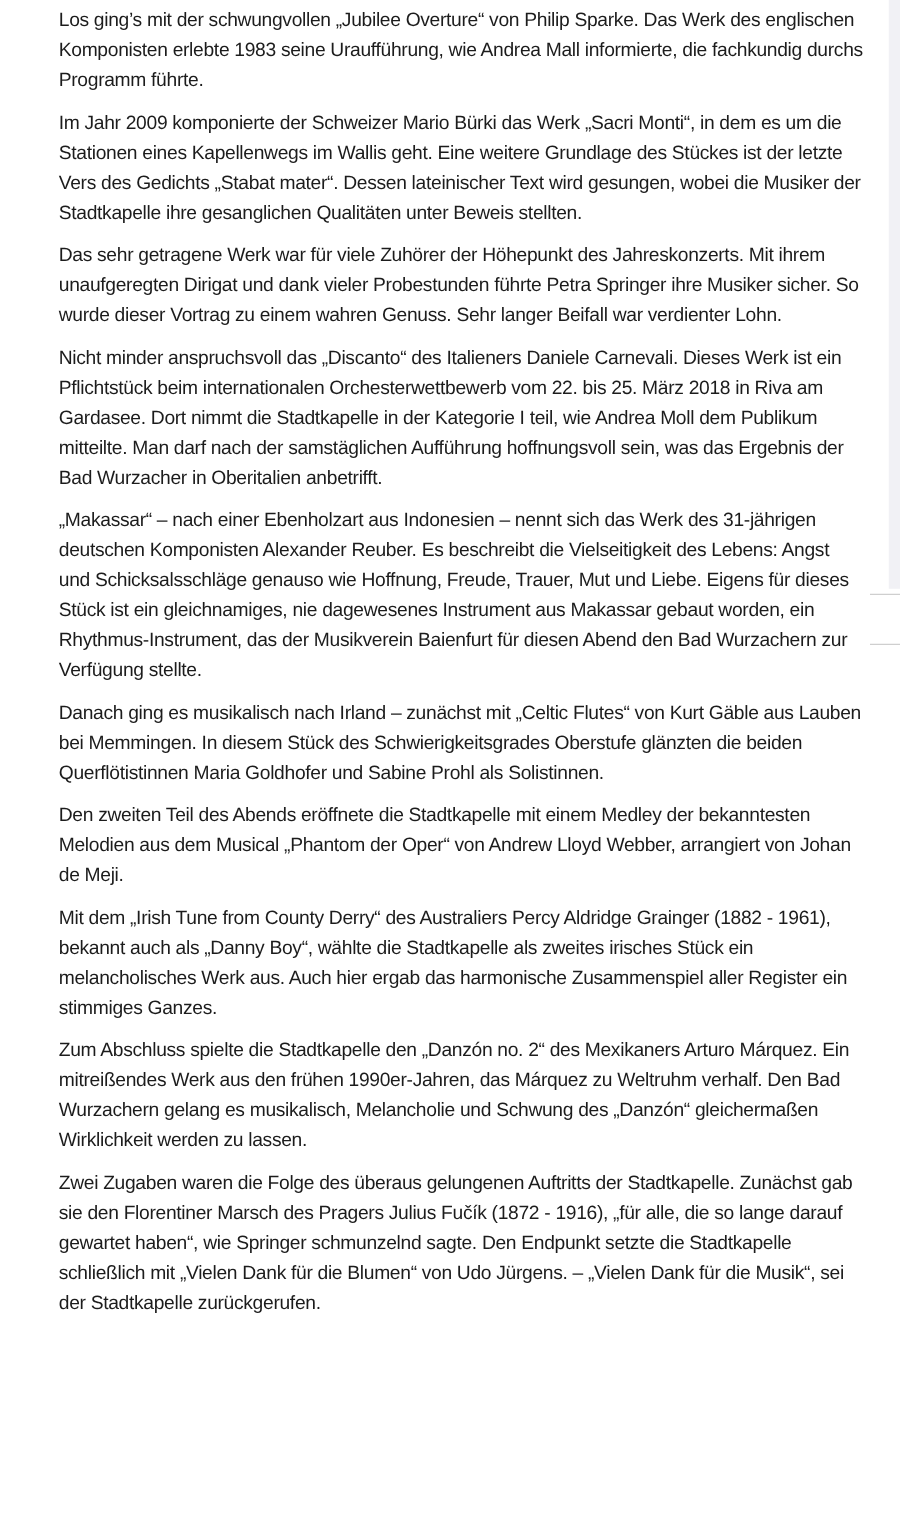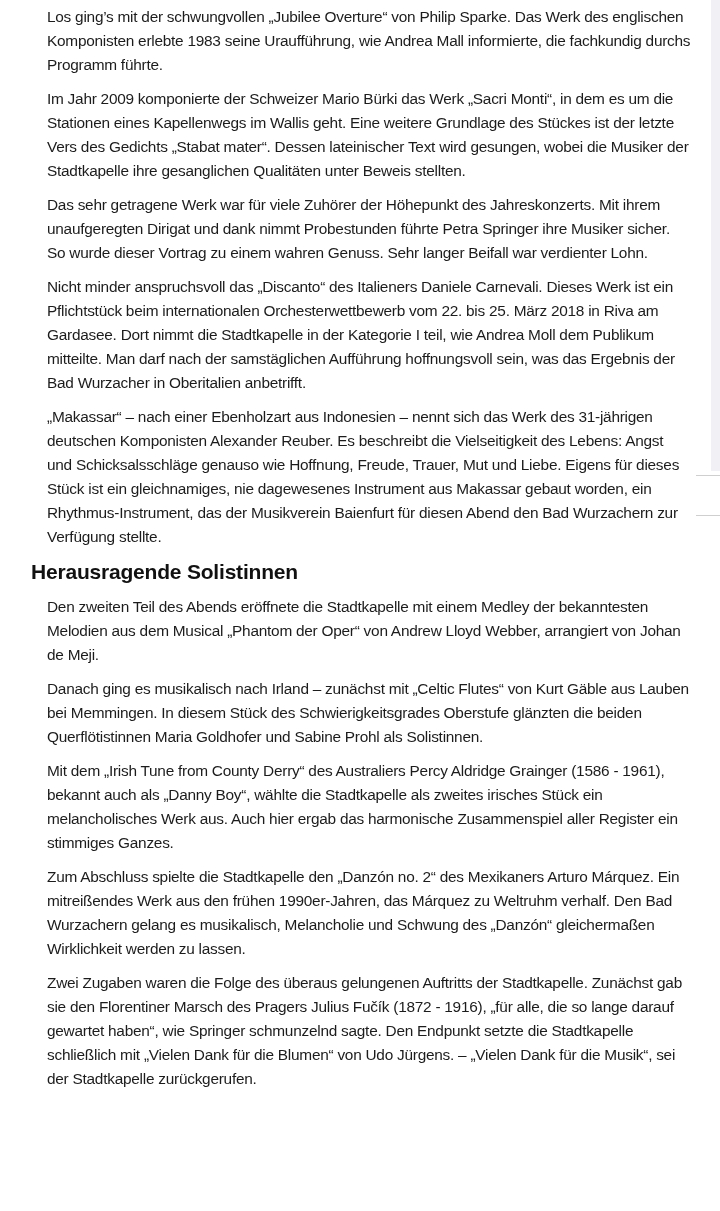--- a/index.html
+++ b/index.html
@@ -14,22 +14,21 @@
 </head>
 <body>
 
 <div class="side-panel"></div>
 <div class="side-line" style="top:475px;"></div>
 <div class="side-line" style="top:515px;"></div>
 
 <article class="article">
   <p>Los ging’s mit der schwungvollen „Jubilee Overture“ von Philip Sparke. Das Werk des englischen Komponisten erlebte 1983 seine Uraufführung, wie Andrea Mall informierte, die fachkundig durchs Programm führte.</p>
   <p>Im Jahr 2009 komponierte der Schweizer Mario Bürki das Werk „Sacri Monti“, in dem es um die Stationen eines Kapellenwegs im Wallis geht. Eine weitere Grundlage des Stückes ist der letzte Vers des Gedichts „Stabat mater“. Dessen lateinischer Text wird gesungen, wobei die Musiker der Stadtkapelle ihre gesanglichen Qualitäten unter Beweis stellten.</p>
-  <p>Das sehr getragene Werk war für viele Zuhörer der Höhepunkt des Jahreskonzerts. Mit ihrem unaufgeregten Dirigat und dank nimmt Probestunden führte Petra Springer ihre Musiker sicher. So wurde dieser Vortrag zu einem wahren Genuss. Sehr langer Beifall war verdienter Lohn.</p>
+  <p>Das sehr getragene Werk war für viele Zuhörer der Höhepunkt des Jahreskonzerts. Mit ihrem unaufgeregten Dirigat und dank vieler Probestunden führte Petra Springer ihre Musiker sicher. So wurde dieser Vortrag zu einem wahren Genuss. Sehr langer Beifall war verdienter Lohn.</p>
   <p>Nicht minder anspruchsvoll das „Discanto“ des Italieners Daniele Carnevali. Dieses Werk ist ein Pflichtstück beim internationalen Orchesterwettbewerb vom 22. bis 25. März 2018 in Riva am Gardasee. Dort nimmt die Stadtkapelle in der Kategorie I teil, wie Andrea Moll dem Publikum mitteilte. Man darf nach der samstäglichen Aufführung hoffnungsvoll sein, was das Ergebnis der Bad Wurzacher in Oberitalien anbetrifft.</p>
   <p>„Makassar“ – nach einer Ebenholzart aus Indonesien – nennt sich das Werk des 31-jährigen deutschen Komponisten Alexander Reuber. Es beschreibt die Vielseitigkeit des Lebens: Angst und Schicksalsschläge genauso wie Hoffnung, Freude, Trauer, Mut und Liebe. Eigens für dieses Stück ist ein gleichnamiges, nie dagewesenes Instrument aus Makassar gebaut worden, ein Rhythmus-Instrument, das der Musikverein Baienfurt für diesen Abend den Bad Wurzachern zur Verfügung stellte.</p>
-  <h2>Herausragende Solistinnen</h2>
+  <p>Danach ging es musikalisch nach Irland – zunächst mit „Celtic Flutes“ von Kurt Gäble aus Lauben bei Memmingen. In diesem Stück des Schwierigkeitsgrades Oberstufe glänzten die beiden Querflötistinnen Maria Goldhofer und Sabine Prohl als Solistinnen.</p>
   <p>Den zweiten Teil des Abends eröffnete die Stadtkapelle mit einem Medley der bekanntesten Melodien aus dem Musical „Phantom der Oper“ von Andrew Lloyd Webber, arrangiert von Johan de Meji.</p>
-  <p>Danach ging es musikalisch nach Irland – zunächst mit „Celtic Flutes“ von Kurt Gäble aus Lauben bei Memmingen. In diesem Stück des Schwierigkeitsgrades Oberstufe glänzten die beiden Querflötistinnen Maria Goldhofer und Sabine Prohl als Solistinnen.</p>
-  <p>Mit dem „Irish Tune from County Derry“ des Australiers Percy Aldridge Grainger (1586 - 1961), bekannt auch als „Danny Boy“, wählte die Stadtkapelle als zweites irisches Stück ein melancholisches Werk aus. Auch hier ergab das harmonische Zusammenspiel aller Register ein stimmiges Ganzes.</p>
+  <p>Mit dem „Irish Tune from County Derry“ des Australiers Percy Aldridge Grainger (1882 - 1961), bekannt auch als „Danny Boy“, wählte die Stadtkapelle als zweites irisches Stück ein melancholisches Werk aus. Auch hier ergab das harmonische Zusammenspiel aller Register ein stimmiges Ganzes.</p>
   <p>Zum Abschluss spielte die Stadtkapelle den „Danzón no. 2“ des Mexikaners Arturo Márquez. Ein mitreißendes Werk aus den frühen 1990er-Jahren, das Márquez zu Weltruhm verhalf. Den Bad Wurzachern gelang es musikalisch, Melancholie und Schwung des „Danzón“ gleichermaßen Wirklichkeit werden zu lassen.</p>
   <p>Zwei Zugaben waren die Folge des überaus gelungenen Auftritts der Stadtkapelle. Zunächst gab sie den Florentiner Marsch des Pragers Julius Fučík (1872 - 1916), „für alle, die so lange darauf gewartet haben“, wie Springer schmunzelnd sagte. Den Endpunkt setzte die Stadtkapelle schließlich mit „Vielen Dank für die Blumen“ von Udo Jürgens. – „Vielen Dank für die Musik“, sei der Stadtkapelle zurückgerufen.</p>
 </article>
 
 </body></html>

